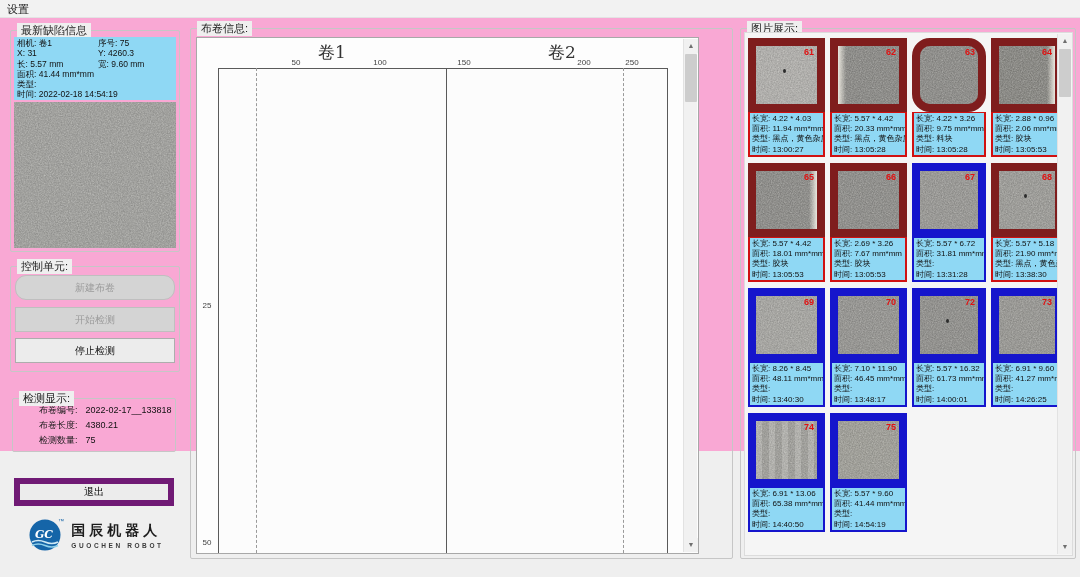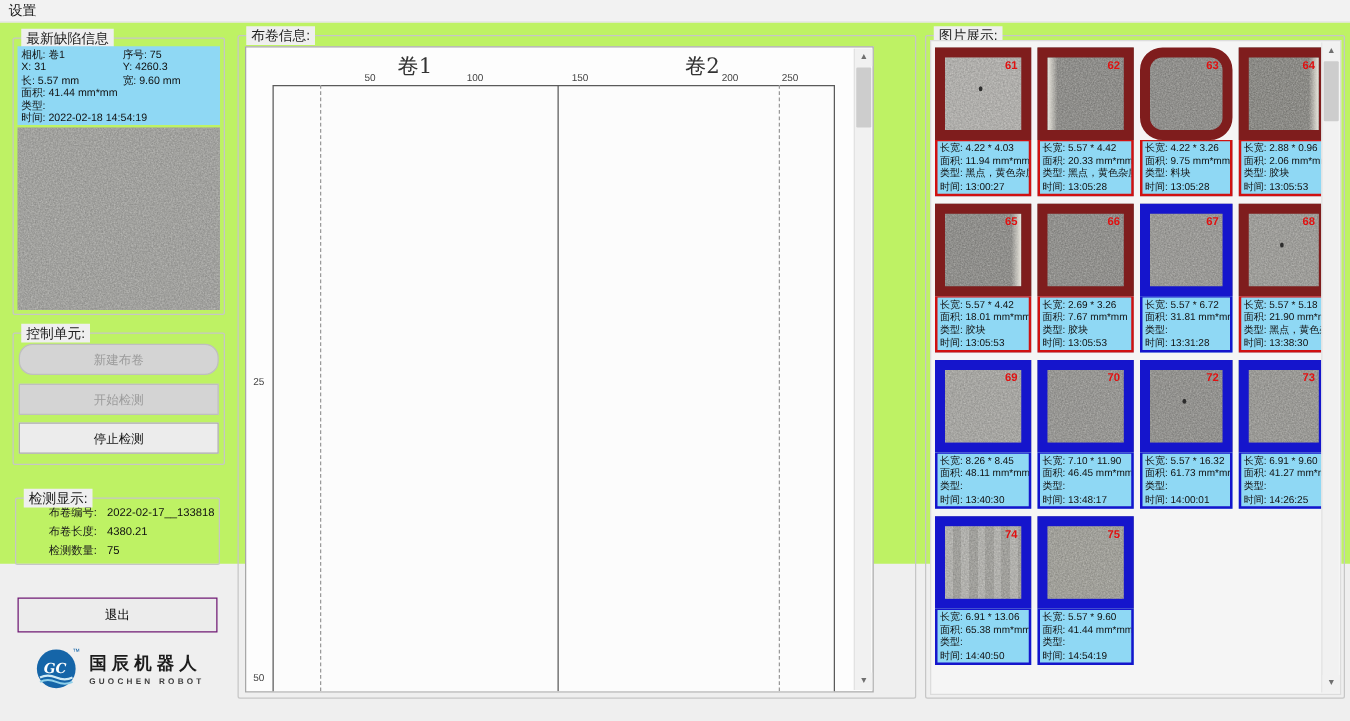--- a/index.html
+++ b/index.html
@@ -1,18 +1,18 @@
 <!DOCTYPE html>
 <html><head>
 <meta charset="utf-8">
 <style>
   * { margin:0; padding:0; box-sizing:border-box; }
   html,body { width:1080px; height:577px; background:#efefef; overflow:hidden;
               font-family:"Liberation Sans", sans-serif; color:#1a1a1a; }
-  .window { position:relative; width:1080px; height:451px; background:#bef264; }
+  .window { position:relative; width:1080px; height:451px; background:#f9a8d4; }
 
   .menubar { position:absolute; left:0; top:0; width:100%; height:18px; background:#f2f2f2;
              border-bottom:1px solid #e3e3e3; font-size:11px; line-height:18px; }
   .menubar span { padding:0 7px; display:inline-block; cursor:default; }
 
   
   .gb { position:absolute; border:1px solid #c6c6c6; border-radius:2px; }
   .gb-label { position:absolute; top:-8px; left:6px; background:#efefef; padding:0 4px;
               font-size:11px; color:#222; white-space:nowrap; }
 
@@ -31,21 +31,21 @@
              border:1px solid #adadad; background:#e5e5e5; color:#111; }
   .ctl-btn.disabled { background:#d4d4d4; color:#9b9b9b; border-color:#bfbfbf; }
   .btn-0 { top:8px;border-radius:11px; } .btn-1 { top:40px; } .btn-2 { top:71px; background:#ececec; }
 
   .gb-display { left:12px; top:398px; width:164px; height:54px; }
   .drow { display:flex; font-size:9px; line-height:15px; padding-left:26px; white-space:nowrap; }
   .drow .dl { margin-right:8px; } .drow .dv { color:#111; }
   .gb-display .drows { padding-top:4px; }
 
   .exit-btn { position:absolute; left:14px; top:478px; width:160px; height:28px; font-size:10px;
-              border:1px solid #701a75; background:#ececec; }
+              border:6px solid #701a75; background:#ececec; }
 
   .logo { position:absolute; left:18px; top:512px; width:156px; height:46px;
           display:flex; align-items:center; justify-content:center; gap:7px; }
   .logo-txt { display:flex; flex-direction:column; }
   .logo-cn { font-size:14px; font-weight:bold; letter-spacing:4px; color:#1c1c1c; white-space:nowrap; }
   .logo-en { font-size:6.5px; font-weight:bold; letter-spacing:2.6px; color:#3a3a3a; margin-top:2px; white-space:nowrap; }
 
   
   .gb-roll { left:190px; top:28px; width:543px; height:531px; }
   .roll-inner { position:absolute; left:5px; top:8px; width:503px; height:517px;

